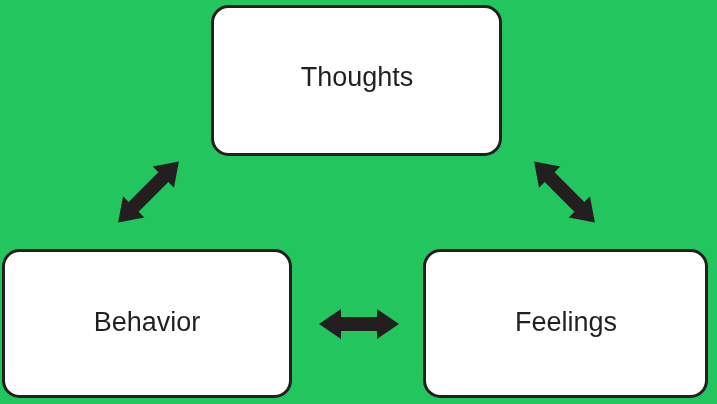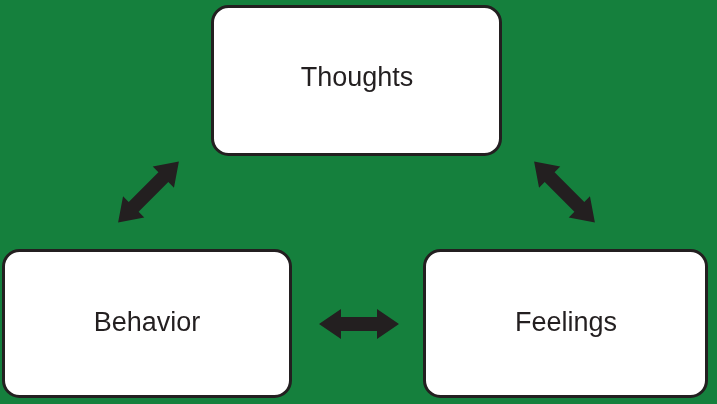--- a/index.html
+++ b/index.html
@@ -7,21 +7,21 @@
     padding: 0;
     background: #ffffff;
   }
   body {
     font-family: "Liberation Sans", sans-serif;
   }
   #canvas {
     position: relative;
     width: 717px;
     height: 404px;
-    background: #15803d;
+    background: #22c55e;
     overflow: hidden;
   }
   #diagram-svg {
     position: absolute;
     left: 0;
     top: 0;
     width: 717px;
     height: 404px;
     display: block;
   }

